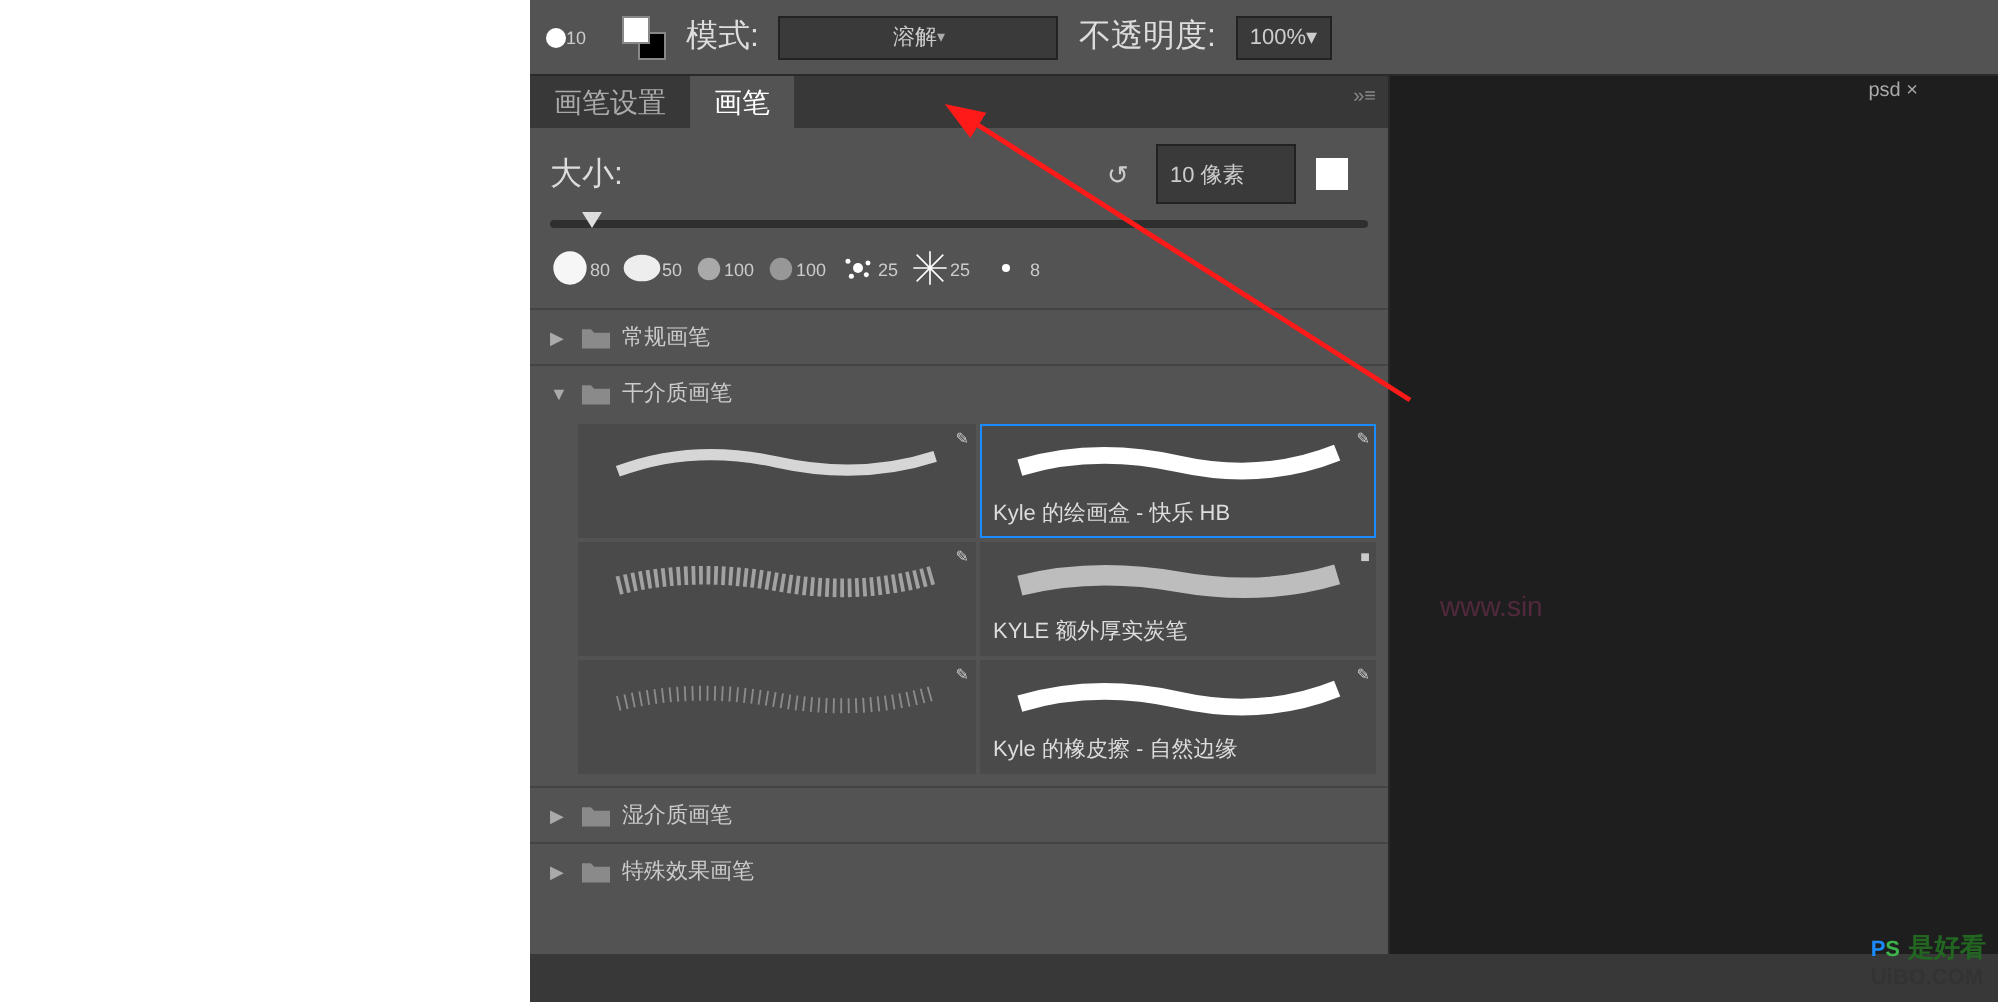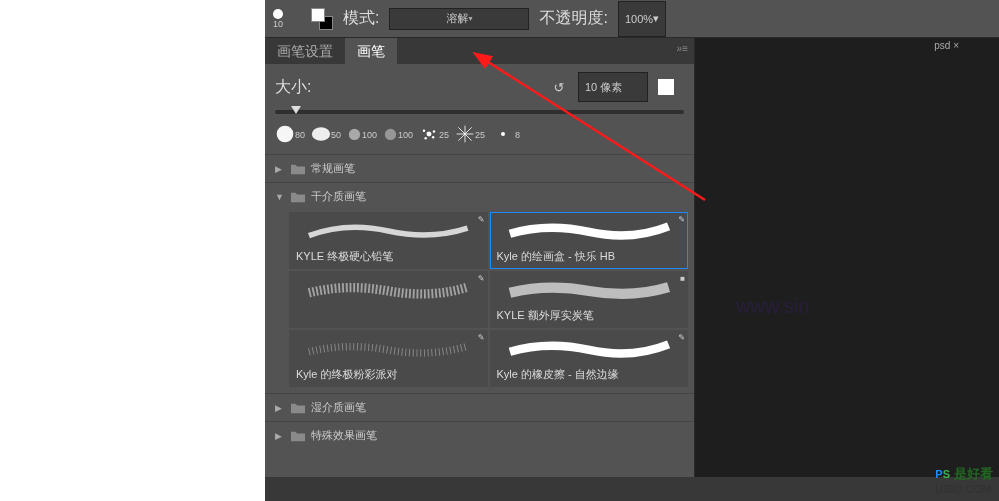--- a/index.html
+++ b/index.html
@@ -1,30 +1,30 @@
 <!DOCTYPE html>
 <html><head>
 <meta charset="utf-8">
 <style>
 *{margin:0;padding:0;box-sizing:border-box;font-family:"Microsoft YaHei",sans-serif;font-size:11px;color:#ccc}
 body{background:#fff;width:999px;height:501px;overflow:hidden;position:relative}
 .app{position:absolute;left:265px;top:0;width:734px;height:501px;background:#383838}
 .menubar{height:24px;background:#383838;display:flex;align-items:center;padding-left:8px}
 .menubar span{padding:4px 8px;color:#e0e0e0;font-size:12px}
 .optbar{height:38px;background:#535353;display:flex;align-items:center;padding-left:8px;gap:10px;border-bottom:1px solid #2a2a2a}
-.brush-swatch{display:flex;flex-direction:column;align-items:flex-start;width:28px}
+.brush-swatch{display:flex;flex-direction:row;align-items:flex-start;width:28px}
 .brush-swatch .dot{width:10px;height:10px;background:#fff;border-radius:50%}
 .brush-swatch .num{font-size:9px;color:#ccc}
 .fg-bg{width:22px;height:22px;position:relative}
 .fg-bg .fg{width:14px;height:14px;background:#fff;border:1px solid #888;position:absolute;top:0;left:0}
 .fg-bg .bg{width:14px;height:14px;background:#000;border:1px solid #888;position:absolute;bottom:0;right:0}
 .label{color:#ddd;font-size:16px}
 .dropdown{background:#3a3a3a;border:1px solid #222;height:22px;display:flex;align-items:center;padding:0 6px;min-width:140px;justify-content:center}
 .dropdown .chev{font-size:8px;color:#aaa}
-.pct{background:#3a3a3a;border:1px solid #222;height:36px;display:flex;align-items:center;padding:0 6px}
+.pct{background:#3a3a3a;border:1px solid #222;height:22px;display:flex;align-items:center;padding:0 6px}
 .workspace{display:flex;height:calc(100% - 62px)}
 .panel{width:430px;background:#535353;border-right:1px solid #2a2a2a;display:flex;flex-direction:column}
 .tabs{display:flex;background:#383838;height:26px;align-items:stretch;position:relative}
 .tab{padding:5px 12px;font-size:14px;color:#aaa;background:#383838}
 .tab.active{background:#535353;color:#fff}
 .tabclose{position:absolute;right:6px;top:5px;color:#888;font-size:10px}
 .size-row{display:flex;align-items:center;padding:8px 10px;gap:10px}
 .size-in{background:#3a3a3a;border:1px solid #222;height:30px;padding:0 6px;display:flex;align-items:center;min-width:70px}
 .reset{width:18px;height:18px;display:flex;align-items:center;justify-content:center;color:#ccc;font-size:13px}
 .slider{padding:0 10px 4px}
@@ -41,21 +41,21 @@
 .ficon{width:14px;height:12px}
 .brushgrid{display:grid;grid-template-columns:1fr 1fr;gap:2px;padding:2px 6px 6px 24px}
 .bcard{background:#4a4a4a;border:1px solid transparent;padding:4px 6px;display:flex;flex-direction:column;gap:4px;position:relative}
 .bcard.sel{border:1px solid #1a8cff}
 .bcard .stroke{height:28px;display:flex;align-items:center;justify-content:center}
 .bcard .bname{font-size:11px;color:#ddd}
 .bcard .corner{position:absolute;top:2px;right:2px;color:#ccc;font-size:8px}
 .canvas{flex:1;background:#1e1e1e;position:relative}
 .doc-tab{position:absolute;top:2px;right:40px;color:#aaa;font-size:10px}
 .arrow{position:absolute;pointer-events:none}
-.wm{position:absolute;pointer-events:none;color:#4c1d95;opacity:.25;font-size:20px;left:736px;top:295px}
+.wm{position:absolute;pointer-events:none;color:#ec4899;opacity:.25;font-size:14px;left:720px;top:295px}
 .wm2{position:absolute;right:6px;bottom:6px;font-size:16px;font-weight:bold}
 .wm2 .p{color:#1a8cff}
 .wm2 .s{color:#3cb44b}
 .wm2 .cn{color:#226622;font-size:13px;margin-left:4px}
 svg.stroke-svg{width:100%;height:100%}
 </style>
 </head>
 <body>
 
 <div class="app">
@@ -192,21 +192,20 @@
         </div>
 
         <div class="brushgrid">
           <div class="bcard">
             <span class="corner">✎</span>
             <div class="stroke">
                 <svg class="stroke-svg" viewBox="0 0 180 30">
                   <path d="M5 20 Q45 5 90 15 T175 12" stroke="#eee" stroke-width="6" fill="none" opacity="0.85"></path>
                 </svg>
               </div>
-            <div class="bname">KYLE 终极硬心铅笔</div>
           </div>
           <div class="bcard sel">
             <span class="corner">✎</span>
             <div class="stroke">
                 <svg class="stroke-svg" viewBox="0 0 180 30">
                   <path d="M5 18 Q45 6 90 16 T175 10" stroke="#fff" stroke-width="9" fill="none"></path>
                 </svg>
               </div>
             <div class="bname">Kyle 的绘画盒 - 快乐 HB</div>
           </div>
@@ -227,21 +226,20 @@
               </div>
             <div class="bname">KYLE 额外厚实炭笔</div>
           </div>
           <div class="bcard">
             <span class="corner">✎</span>
             <div class="stroke">
                 <svg class="stroke-svg" viewBox="0 0 180 30">
                   <path d="M5 18 Q45 8 90 16 T175 12" stroke="#ccc" stroke-width="8" fill="none" opacity=".5" stroke-dasharray="1 3"></path>
                 </svg>
               </div>
-            <div class="bname">Kyle 的终极粉彩派对</div>
           </div>
           <div class="bcard">
             <span class="corner">✎</span>
             <div class="stroke">
                 <svg class="stroke-svg" viewBox="0 0 180 30">
                   <path d="M5 18 Q45 6 90 16 T175 10" stroke="#fff" stroke-width="9" fill="none"></path>
                 </svg>
               </div>
             <div class="bname">Kyle 的橡皮擦 - 自然边缘</div>
           </div>

